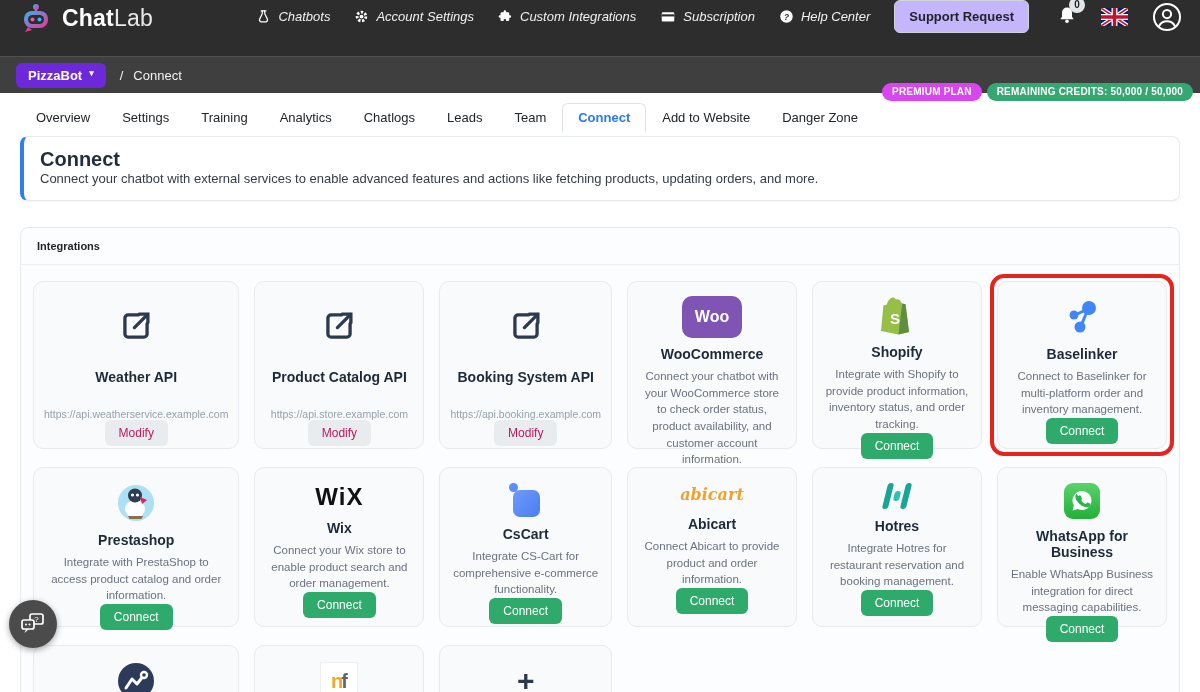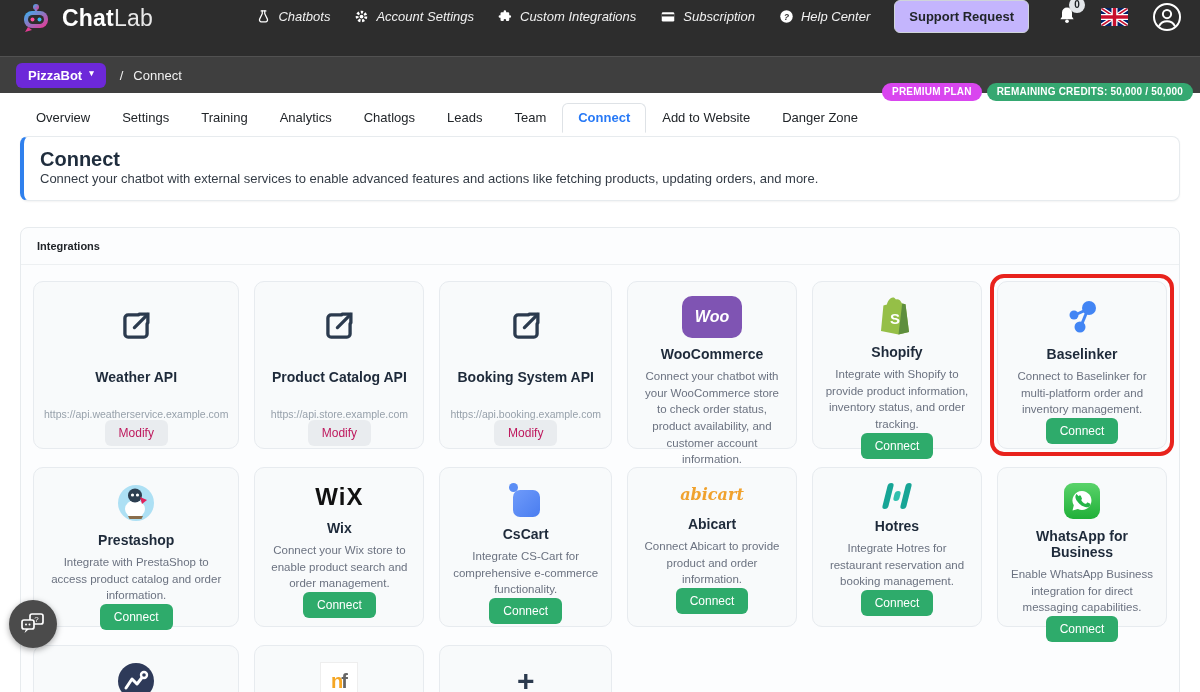--- a/index.html
+++ b/index.html
@@ -54,21 +54,21 @@
   .card.api .card-logo { margin-top:12px; }
   .card-title { font-size:14px; font-weight:600; color:#1e2a3a; margin-top:9px; }
   .card.api .card-title { margin-top:24px; }
   .card-url { font-size:10.5px; color:#97a1ab; margin-top:23px; }
   .card-desc { font-size:11.5px; color:#6b7280; line-height:1.45; margin-top:6px; padding:0 2px; }
   .btn { margin-top:auto; font-size:12px; border:none; border-radius:6px; padding:6px 14px; cursor:pointer; }
   .btn.modify { background:#e9ecef; color:#be185d; }
   .btn.connect { background:#2eab6b; color:#fff; }
 
   
-  .woo-logo { background:#7f54b3; color:#fff; font-weight:800; font-style:italic; font-size:16px; padding:12px 13px; border-radius:10px; }
+  .woo-logo { background:#7f54b3; color:#fff; font-weight:800; font-size:16px; padding:12px 13px; border-radius:10px; }
   .wix-logo { font-size:24px; font-weight:800; color:#111; letter-spacing:1px; }
   .cscart-logo { position:relative; width:34px; height:34px; }
   .cscart-logo .sq { position:absolute; left:4px; top:7px; width:27px; height:27px; border-radius:7px; background:linear-gradient(135deg,#6f9bfa,#4a7df0); }
   .cscart-logo .dot { position:absolute; left:0; top:0; width:9px; height:9px; border-radius:50%; background:#5b8df5; }
   .abicart-logo { color:#f0a22e; font-size:16px; font-weight:700; font-style:italic; font-family:"DejaVu Serif", serif; }
   .hotres-logo { display:flex; align-items:center; gap:3px; transform:skewX(-14deg); }
   .hotres-logo i { display:block; width:6px; border-radius:3px; background:#17a596; }
   .hotres-logo i:nth-child(1){ height:26px; }
   .hotres-logo i:nth-child(2){ height:10px; background:#2fc0ae; }
   .hotres-logo i:nth-child(3){ height:26px; }

